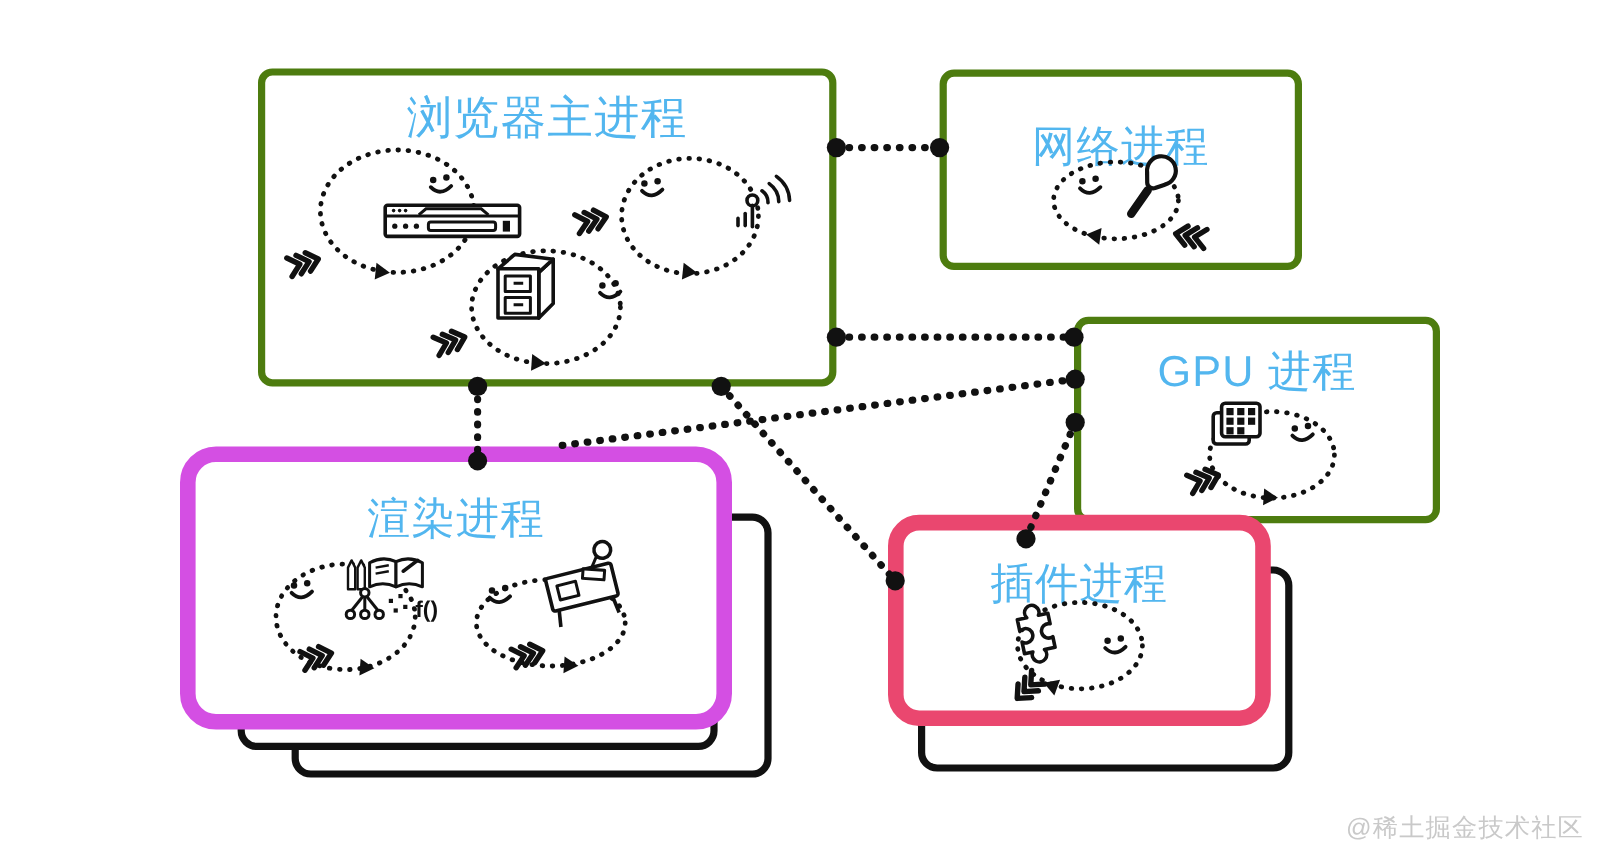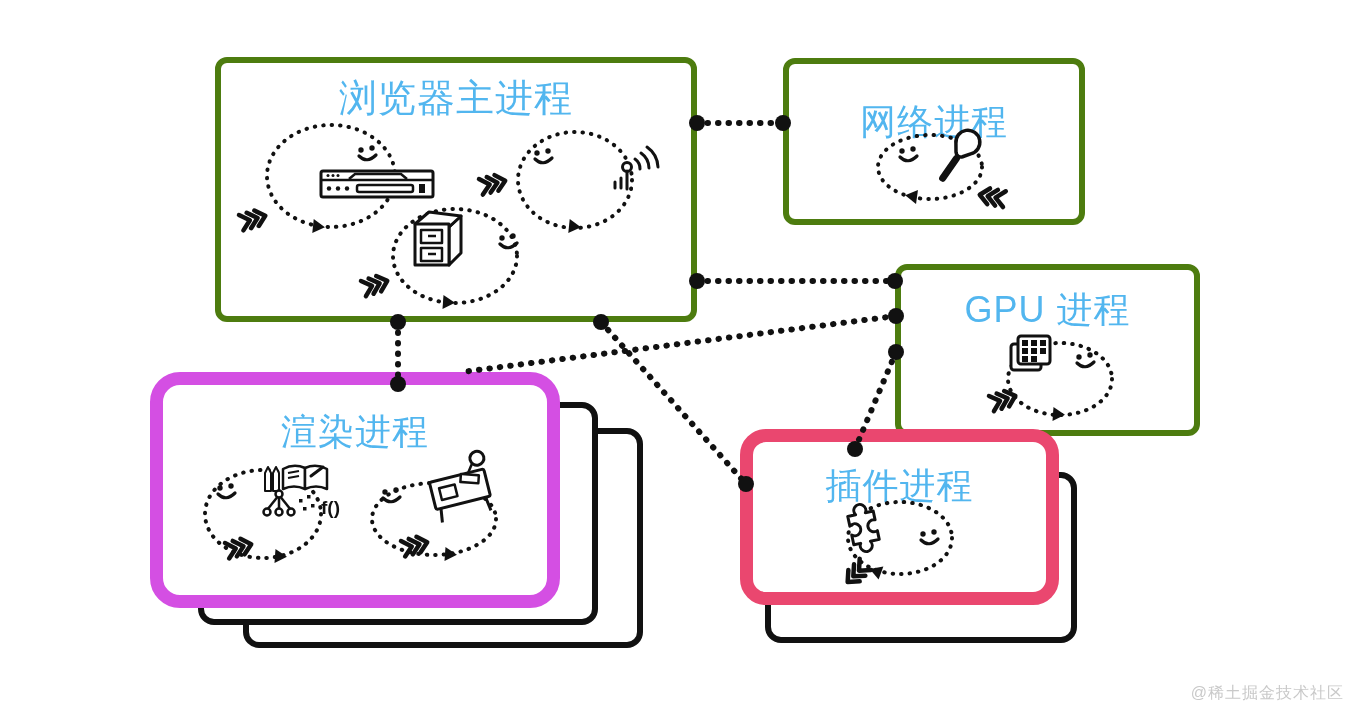--- a/index.html
+++ b/index.html
@@ -10,21 +10,21 @@
   .hl-magenta{border:13px solid #d44fe3;border-radius:30px;}
   .hl-pink{border:13px solid #ea476f;border-radius:26px;}
   .proc-title{position:absolute;left:0;right:0;text-align:center;color:#52b6ef;font-size:36px;font-weight:400;letter-spacing:1px;white-space:nowrap;}
   .title-main{font-size:38px;}
   .inner-svg{position:absolute;left:0;top:0;width:100%;height:100%;}
   .dot-ellipse{fill:none;stroke:#111;stroke-width:4;stroke-dasharray:0.5 8;stroke-linecap:round;}
   .conn{fill:none;stroke:#111;stroke-width:6;stroke-dasharray:0.5 10;stroke-linecap:round;}
   .node-dot{fill:#111;}
   #overlay{position:absolute;left:0;top:0;z-index:6;pointer-events:none;}
   .z1{z-index:1}.z2{z-index:2}.z3{z-index:3}
-  #watermark{position:absolute;right:8px;bottom:16px;color:#c9c9c9;font-size:16px;letter-spacing:1px;}
+  #watermark{position:absolute;right:32px;bottom:16px;color:#c9c9c9;font-size:21px;letter-spacing:1px;}
 </style>
 </head>
 <body>
 
 <svg width="0" height="0" style="position:absolute" aria-hidden="true">
   <defs>
     <g id="g-smiley">
       <circle cx="-6" cy="-5" r="2.7" fill="#111"></circle>
       <circle cx="5" cy="-7" r="2.7" fill="#111"></circle>
       <path d="M-8 1 Q0 9 9 0" fill="none" stroke="#111" stroke-width="3.2" stroke-linecap="round"></path>
@@ -146,21 +146,21 @@
           <rect x="11" y="12" width="6" height="6" fill="#111"></rect>
             <rect x="20" y="12" width="6" height="6" fill="#111"></rect>
             <rect x="29" y="12" width="6" height="6" fill="#111"></rect>
           <rect x="11" y="20" width="6" height="6" fill="#111"></rect>
             <rect x="20" y="20" width="6" height="6" fill="#111"></rect>
         </g>
       </g>
     </svg>
   </div>
 
-  <div class="proc-box hl-magenta z3" style="left:150px;top:372px;width:410px;height:236px;padding-left:24px;">
+  <div class="proc-box hl-magenta z3" style="left:150px;top:372px;width:460px;height:236px;padding-left:24px;">
     <div class="proc-title" style="top:23px;">渲染进程</div>
     <svg class="inner-svg" viewBox="0 0 384 210">
 
       <g>
         <ellipse class="dot-ellipse" cx="100" cy="129" rx="58" ry="44"></ellipse>
         <use href="#g-arrow" transform="translate(112,171) rotate(4)"></use>
         <use href="#g-chev" transform="translate(62,158) rotate(-15)"></use>
       </g>
       <use href="#g-smiley" transform="translate(63,108)"></use>
       <g stroke="#111" fill="#fff" stroke-width="2" stroke-linejoin="round">

